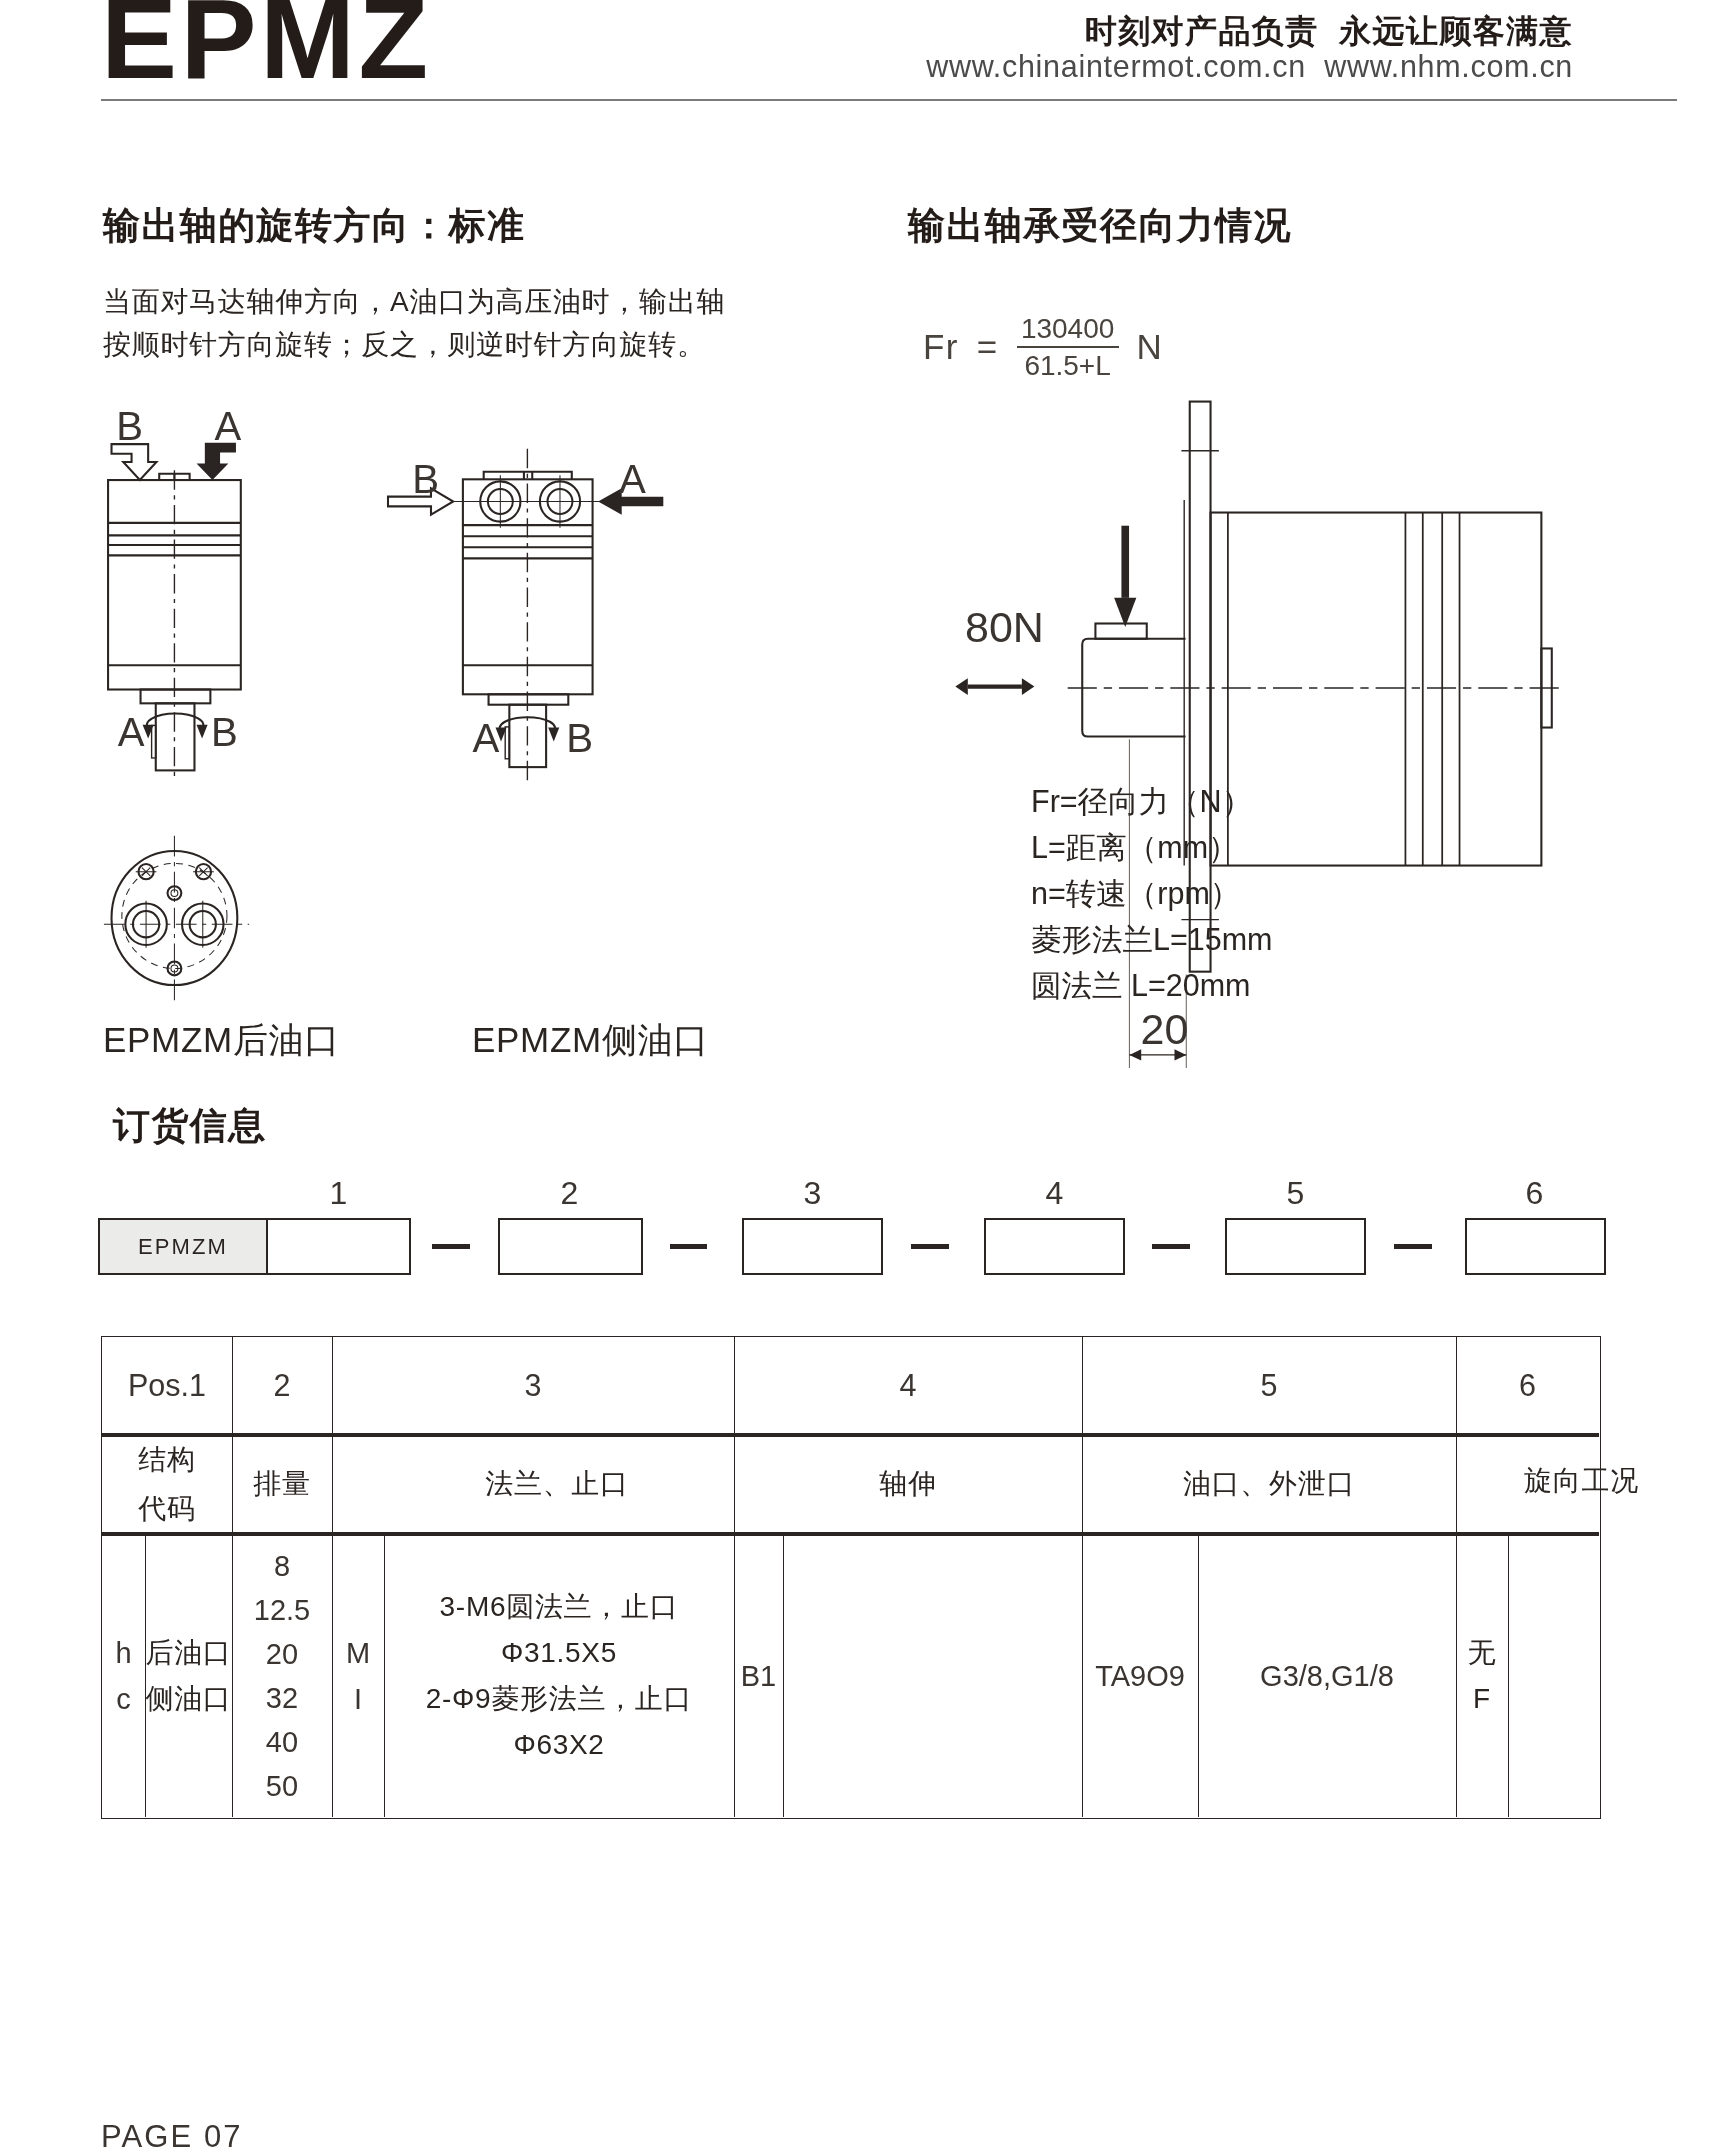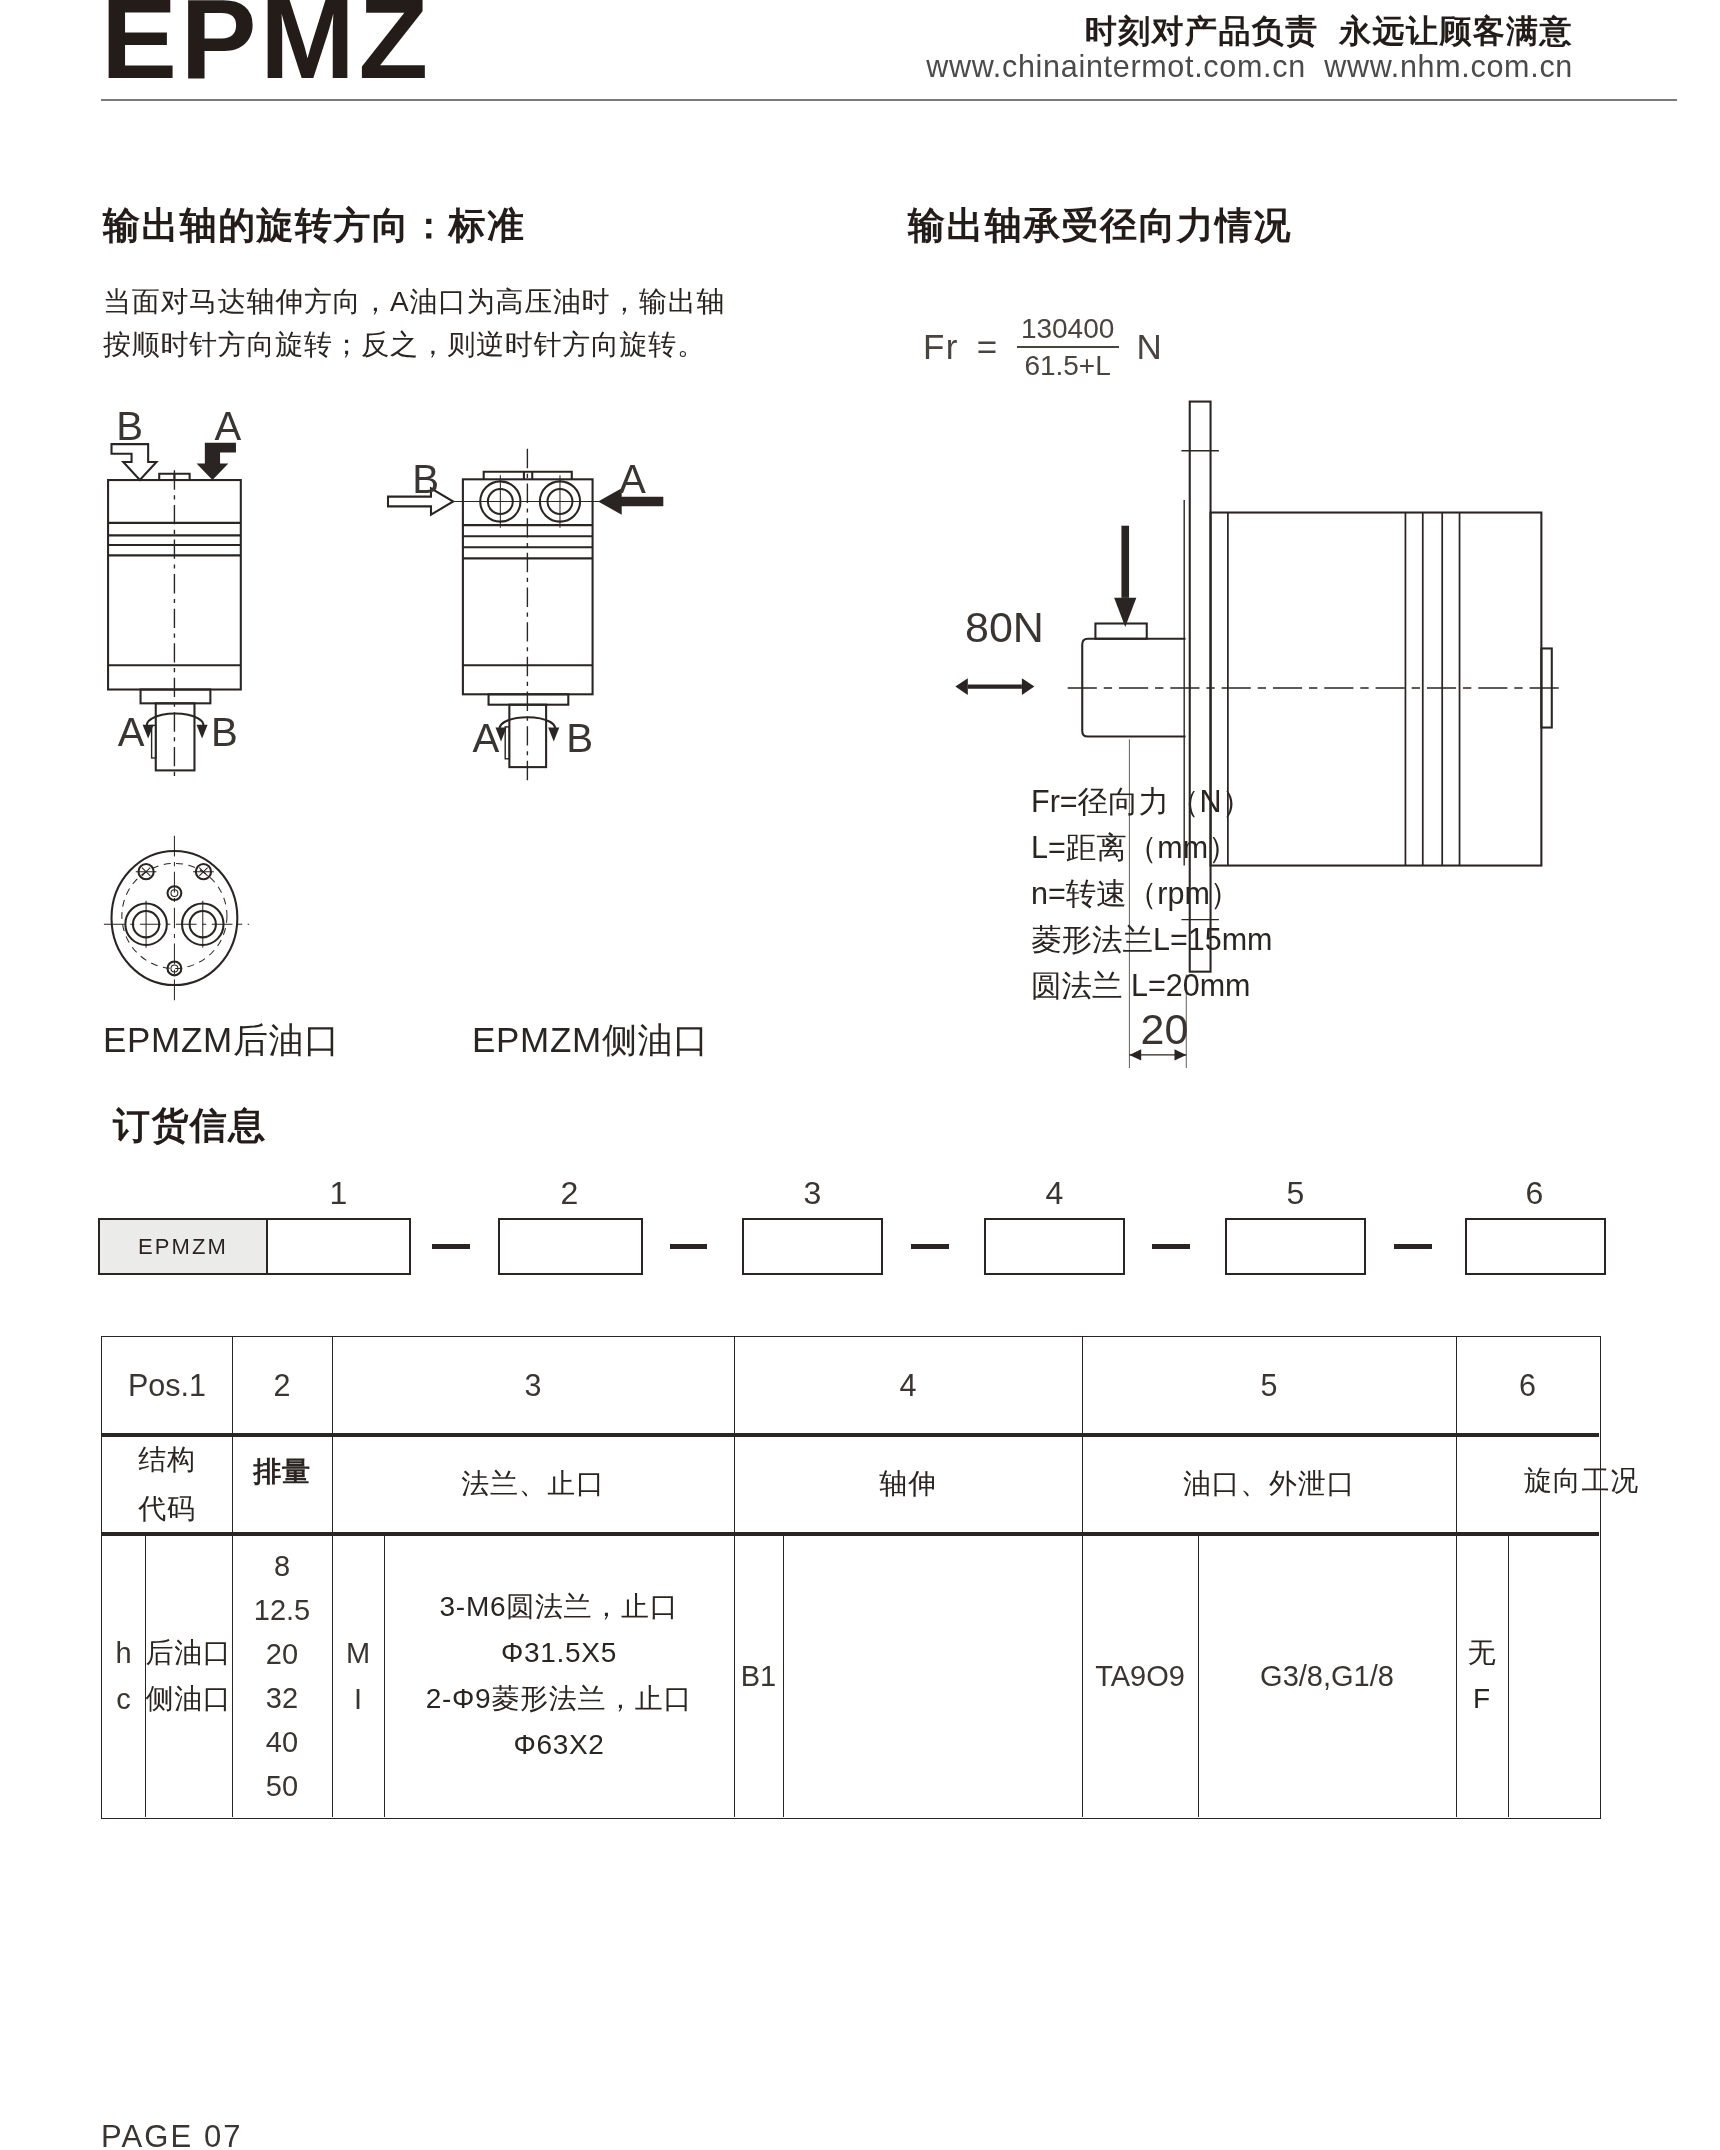--- a/index.html
+++ b/index.html
@@ -224,22 +224,22 @@
   <div class="cell tval" style="left:632px;top:0;width:348px;height:96px;font-size:30.5px;">4</div>
   <div class="cell tval" style="left:980px;top:0;width:374px;height:96px;font-size:30.5px;">5</div>
   <div class="cell tval" style="left:1354px;top:0;width:143px;height:96px;font-size:30.5px;">6</div>
 
   <div class="cell cjk hdr2line" style="left:0;top:99px;width:130px;height:96px;">
     <div>
       <div>结构</div>
       <div>代码</div>
     </div>
   </div>
-  <div class="cell cjk" style="left:130px;top:87px;width:100px;height:96px;font-weight:bold;">排量</div>
-  <div class="cell cjk" style="left:230px;top:99px;width:402px;height:96px;">法兰、止口</div>
+  <div class="cell cjk" style="left:130px;top:99px;width:100px;height:96px;">排量</div>
+  <div class="cell cjk" style="left:230px;top:99px;width:402px;height:96px;padding-left:24px;">法兰、止口</div>
   <div class="cell cjk" style="left:632px;top:99px;width:348px;height:96px;">轴伸</div>
   <div class="cell cjk" style="left:980px;top:99px;width:374px;height:96px;">油口、外泄口</div>
   <div class="cell cjk" style="left:1354px;top:96px;width:155px;height:96px;margin-left:48px;">旋向工况</div>
 
   <div class="cell tval twoline" style="left:0;top:198px;width:43px;height:282px;">
     <div>
       <div>h</div>
       <div>c</div>
     </div>
   </div>

